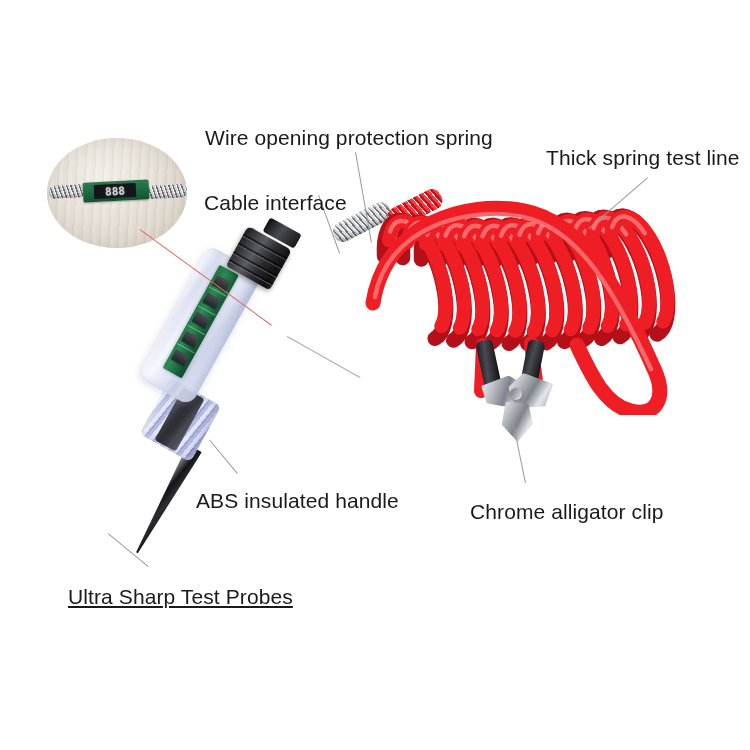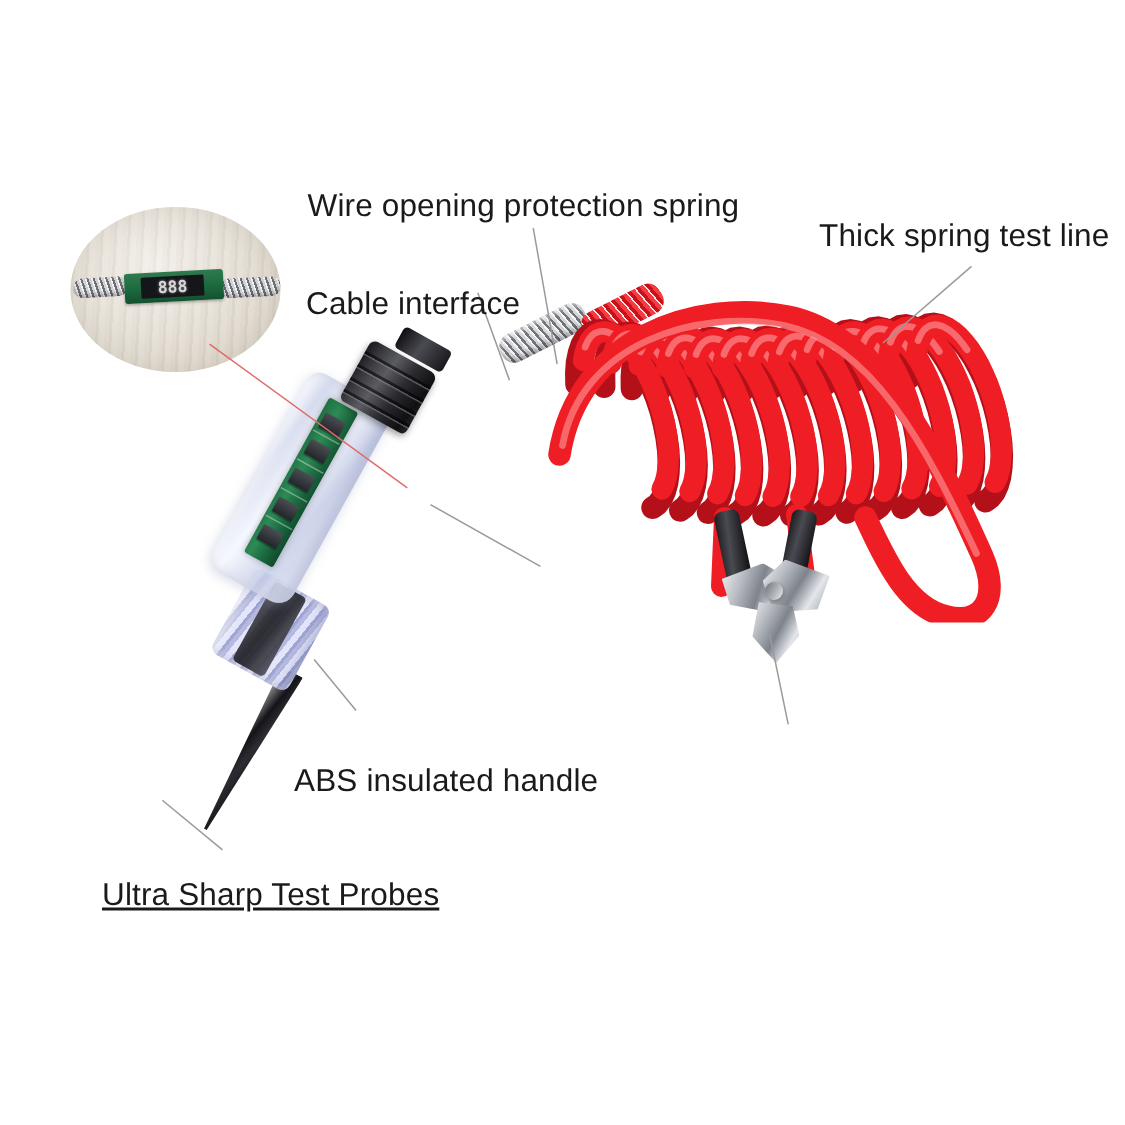--- a/index.html
+++ b/index.html
@@ -378,16 +378,17 @@
       <div class="leader" style="left: 360px; top: 378px; width: 83.7257px; transform: rotate(-150.68deg);"></div>
       <div class="leader" style="left: 237px; top: 474px; width: 44.0454px; transform: rotate(-129.472deg);"></div>
       <div class="leader" style="left: 525px; top: 483px; width: 64.3273px; transform: rotate(-101.659deg);"></div>
       <div class="leader" style="left: 148px; top: 567px; width: 51.8556px; transform: rotate(-140.477deg);"></div>
       <div class="leader-red" style="left: 140px; top: 229px; width: 163.218px; transform: rotate(36.0274deg);"></div>
     </div>
 
   <div class="label" style="left: 205px; top: 126px;">Wire opening protection spring</div>
   <div class="label" style="left: 546px; top: 146px;">Thick spring test line</div>
   <div class="label" style="left: 204px; top: 171px; margin-top: 20px;">Cable interface</div>
-  <div class="label" style="left: 196px; top: 489px; margin-top: 20px;">ABS insulated handle</div>
+  <div class="label" style="left: 196px; top: 489px;">ABS insulated handle</div>
+  <div class="label" style="left: 470px; top: 500px;">Chrome alligator clip</div>
   <div class="label" style="left: 68px; top: 585px; text-decoration: underline;">Ultra Sharp Test Probes</div>
 
 </div>
 
 </body></html>

